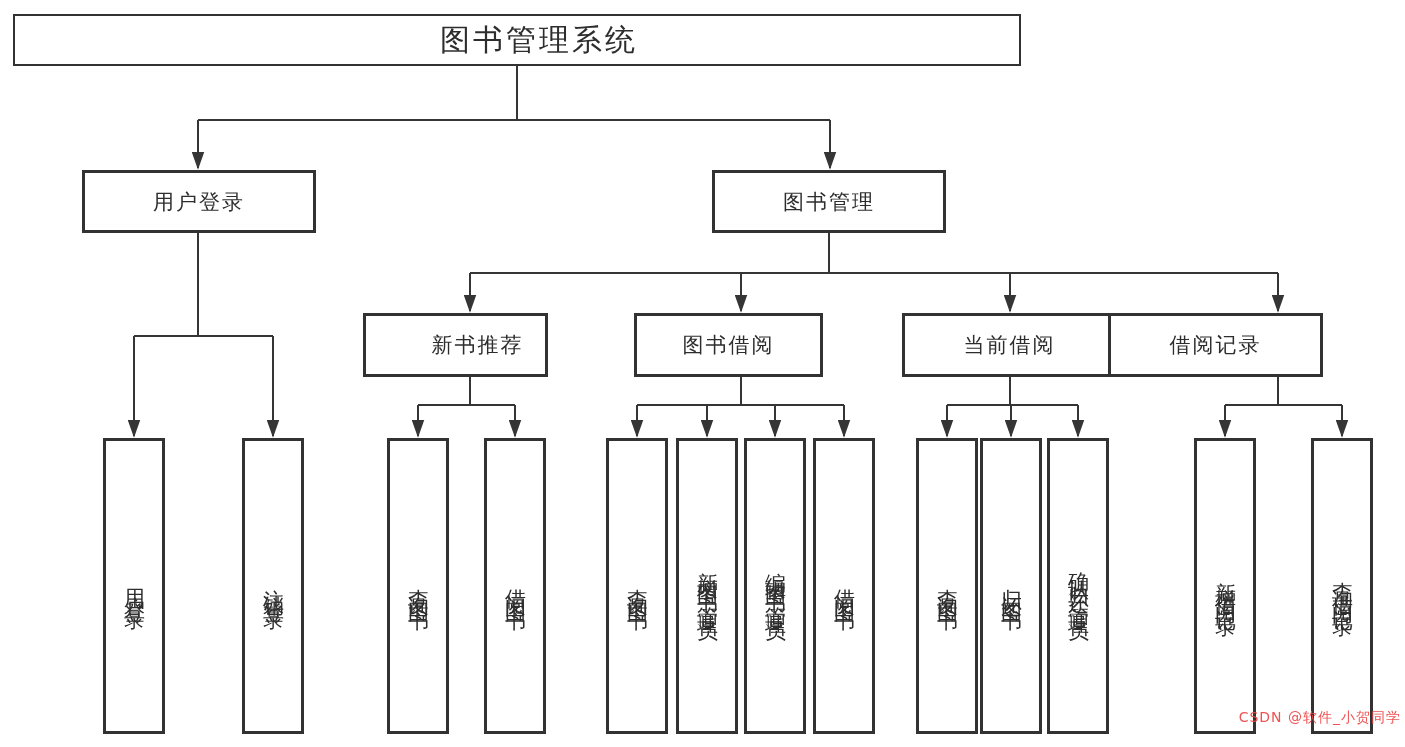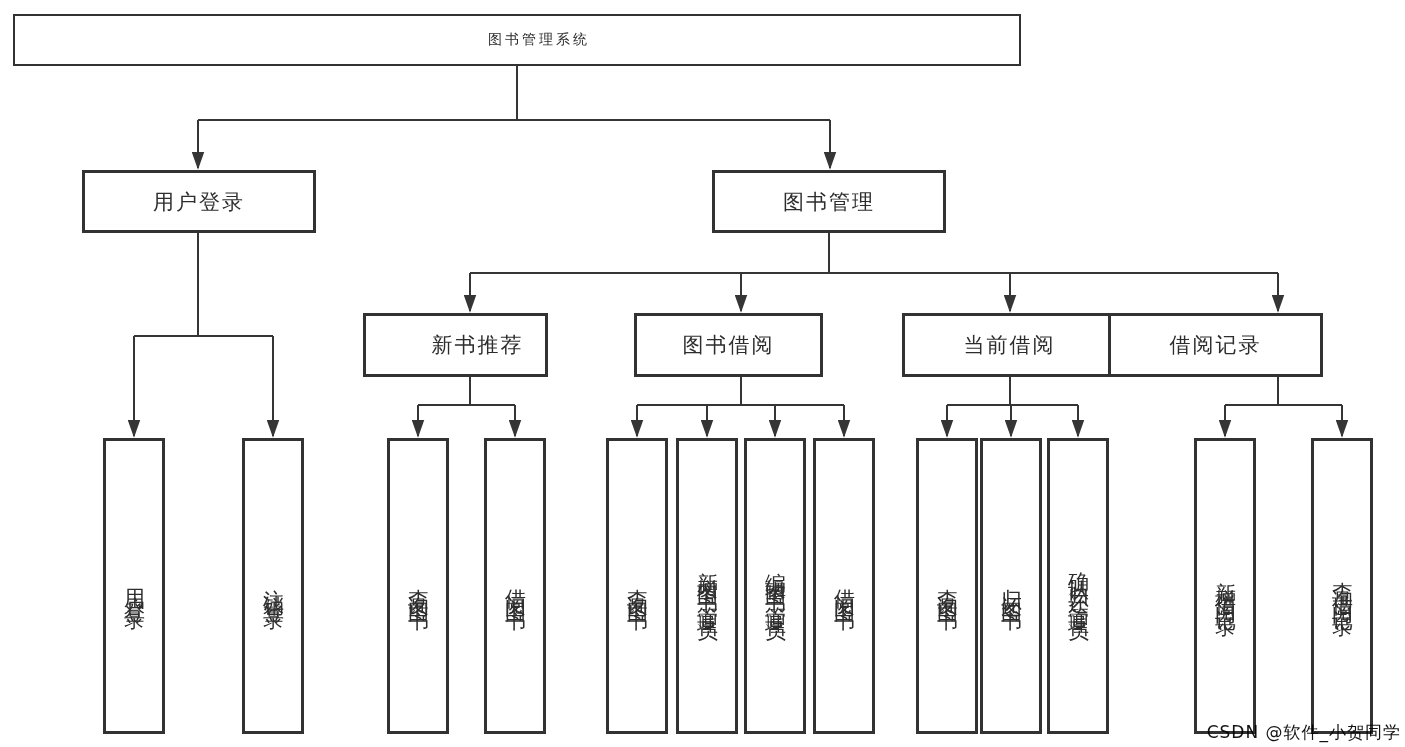--- a/index.html
+++ b/index.html
@@ -30,38 +30,38 @@
     position: absolute;
     box-sizing: border-box;
     background: #ffffff;
     border: 3px solid #323232;
     color: #2d2d2d;
     display: flex;
     align-items: center;
     justify-content: center;
     text-align: center;
   }
-  .lvl1 { border-width: 2px; font-size: 14px; letter-spacing: 3px; padding-left: 44px; }
+  .lvl1 { border-width: 2px; font-size: 30px; letter-spacing: 3px; padding-left: 44px; }
   .lvl2 { font-size: 21px; letter-spacing: 2px; }
   .lvl3 { font-size: 21px; letter-spacing: 2px; }
   .leaf { font-size: 21px; }
   .vtext {
     writing-mode: vertical-rl;
     text-orientation: mixed;
     letter-spacing: 7px;
     line-height: 1;
     white-space: nowrap;
   }
   .watermark {
     position: absolute;
     right: 4px;
-    bottom: 3px;
-    font-size: 17px;
+    bottom: 20px;
+    font-size: 14px;
     letter-spacing: 1px;
-    color: #000000;
+    color: #ef4444;
     opacity: 0.92;
     z-index: 5;
     white-space: nowrap;
   }
 </style>
 </head>
 <body>
 
 <div class="canvas">
 

